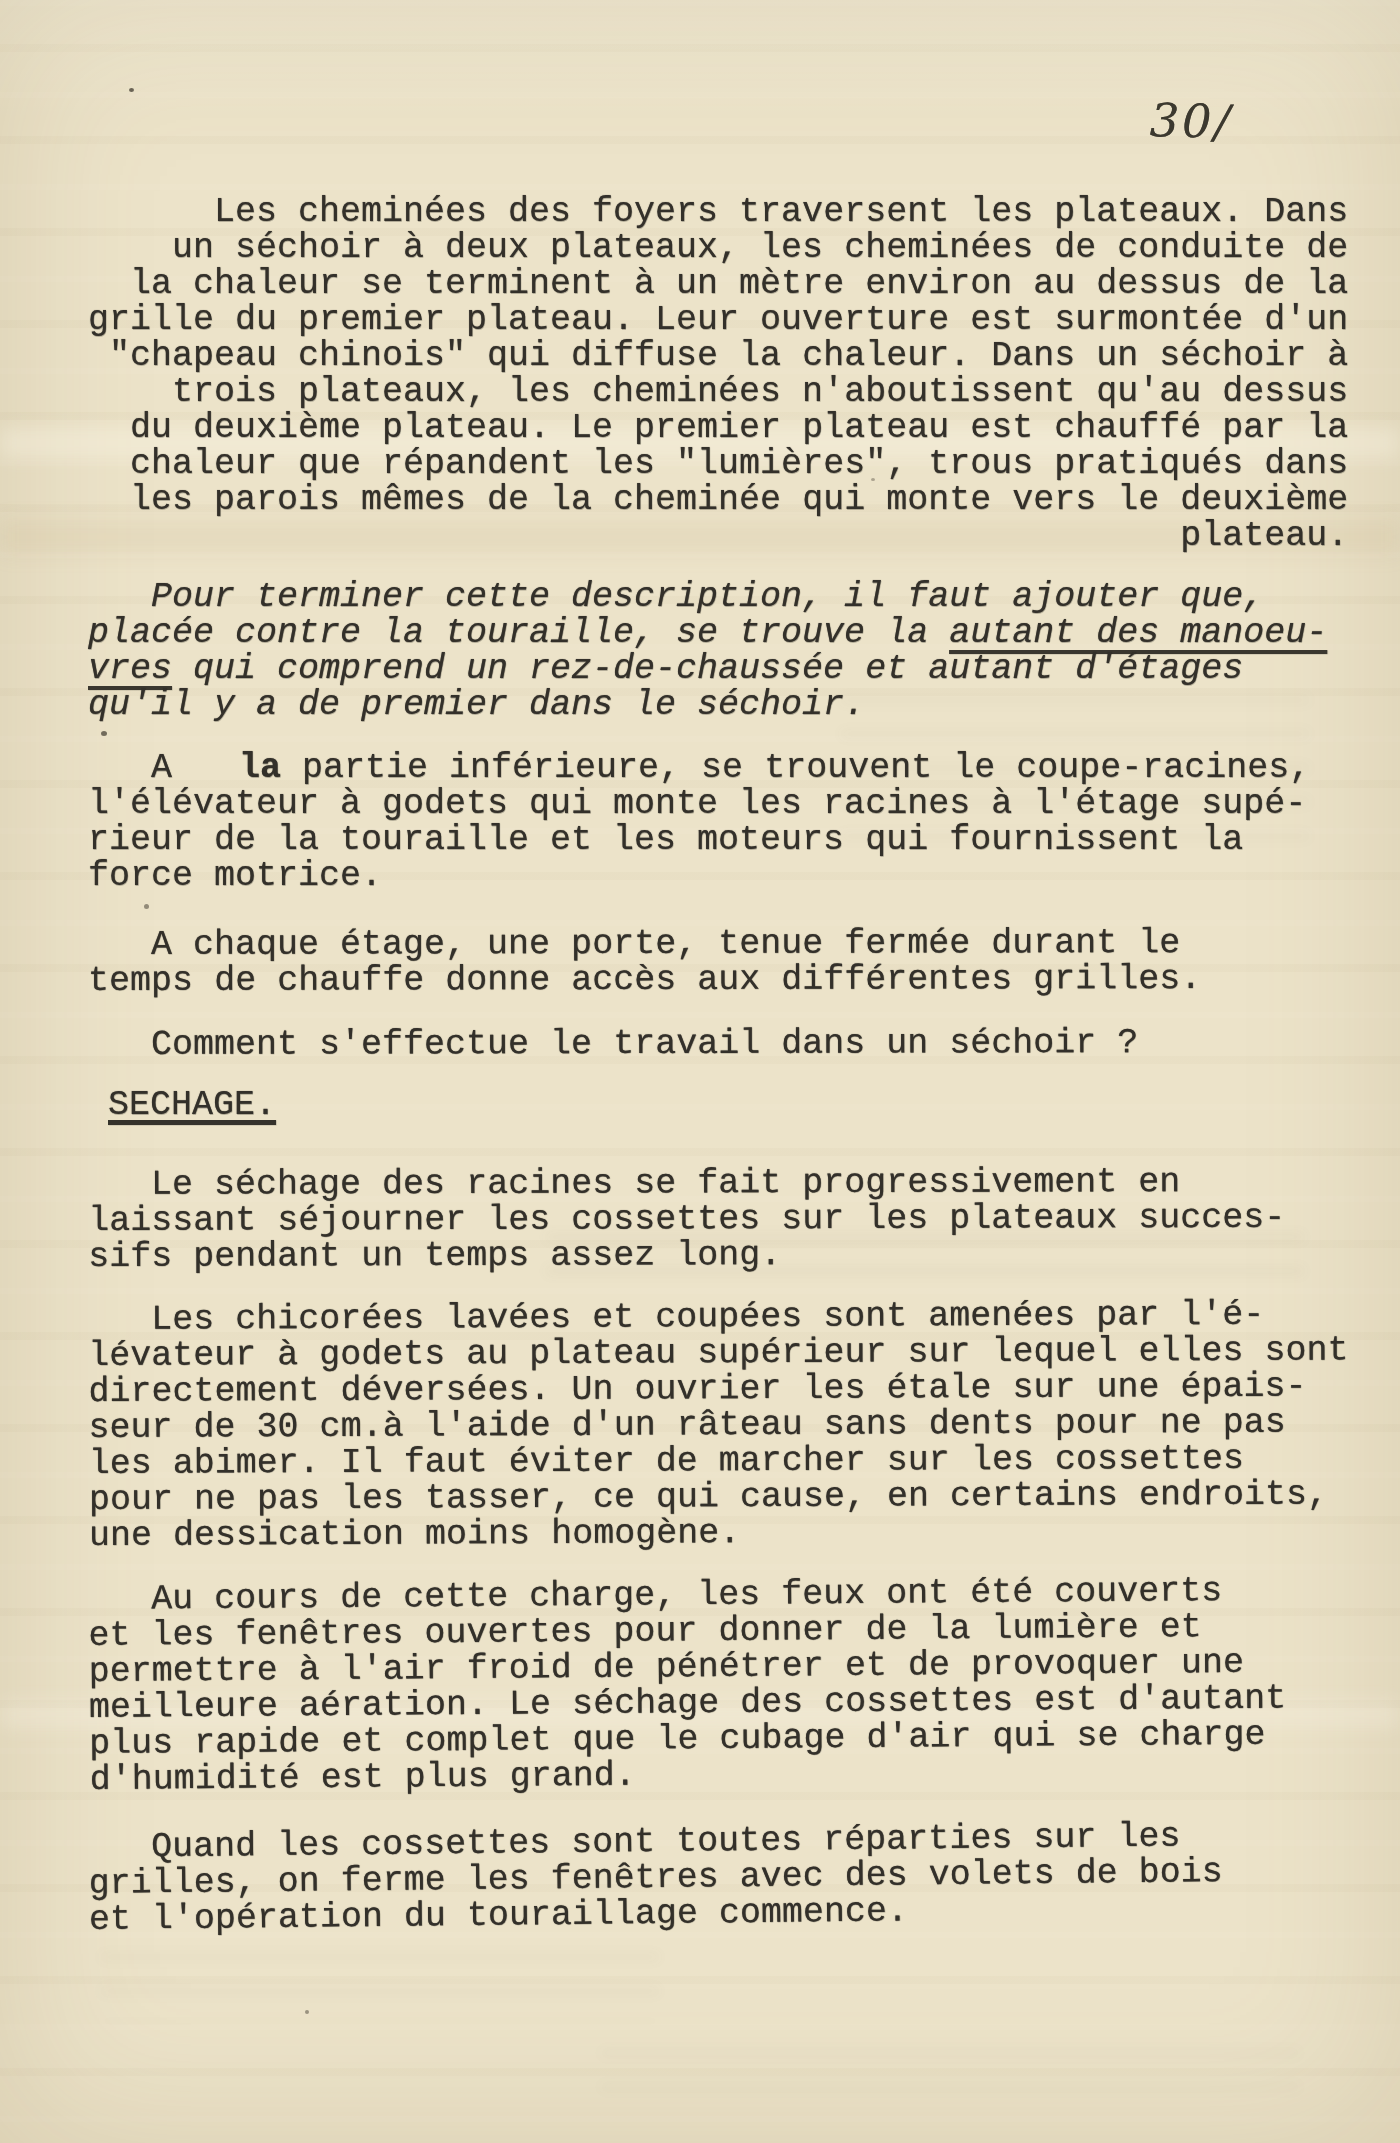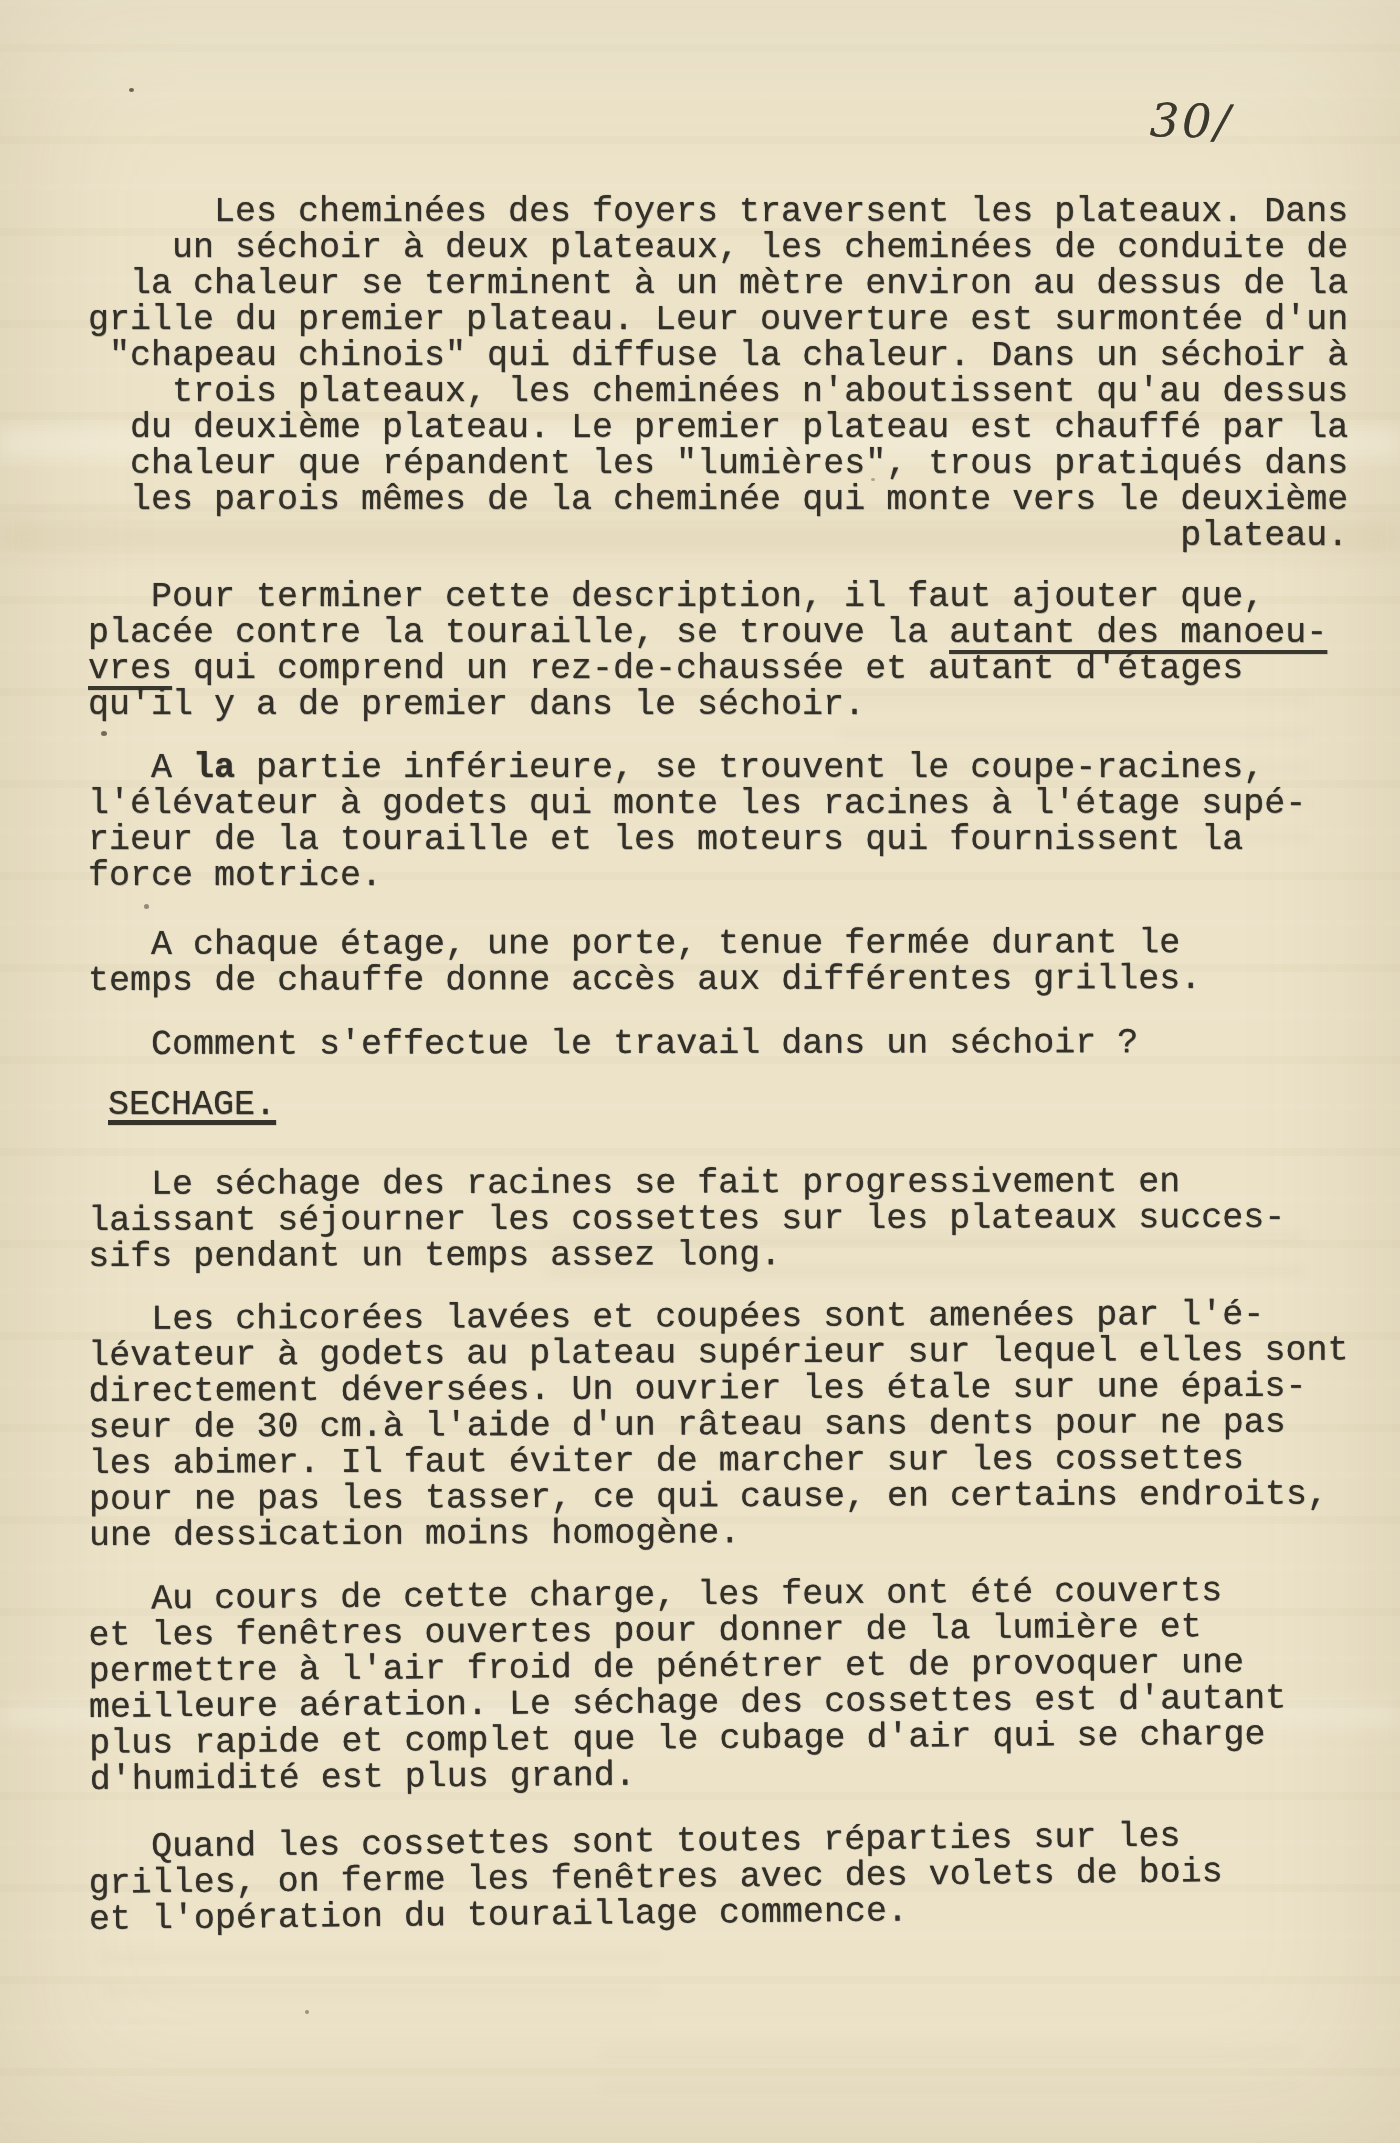--- a/index.html
+++ b/index.html
@@ -31,21 +31,21 @@
     position: absolute;
     left: 88px;
     white-space: pre;
     font-size: 35px;
     line-height: 36px;
     text-shadow: 0 0 1px rgba(45,42,36,0.65), 0.5px 0.5px 0 rgba(45,42,36,0.25);
     transform-origin: 0 0;
   }
 
   .p1 { top: 194px; text-align: right; }
-  .p2 { top: 579px; }
+  .p2 { top: 579px; font-style: italic; }
   .p3 { top: 750px; }
   .p4 { top: 927px;  transform: rotate(-0.10deg); }
   .p5 { top: 1027px; transform: rotate(-0.10deg); }
   .heading { top: 1087px; left: 108px; }
   .p6 { top: 1167px; transform: rotate(-0.15deg); }
   .p7 { top: 1302px; transform: rotate(-0.25deg); }
   .p8 { top: 1582px; transform: rotate(-0.45deg); }
   .p9 { top: 1830px; transform: rotate(-0.60deg); }
 
   .st-underline {
@@ -53,21 +53,21 @@
     text-decoration-thickness: 3.5px;
     text-underline-offset: 8px;
     text-decoration-color: #3a372f;
   }
   .st-underline-heavy {
     text-decoration-line: underline;
     text-decoration-thickness: 5px;
     text-underline-offset: 6px;
     text-decoration-color: #35322b;
   }
-  .st-bold { font-weight: bold; }
+  .st-bold { font-weight: bold; margin-left: 46px; }
 
   .page-number {
     position: absolute;
     left: 1150px;
     top: 94px;
     font-family: "DejaVu Serif", serif;
     font-style: italic;
     font-size: 46px;
     letter-spacing: 3px;
     color: #3c392f;

